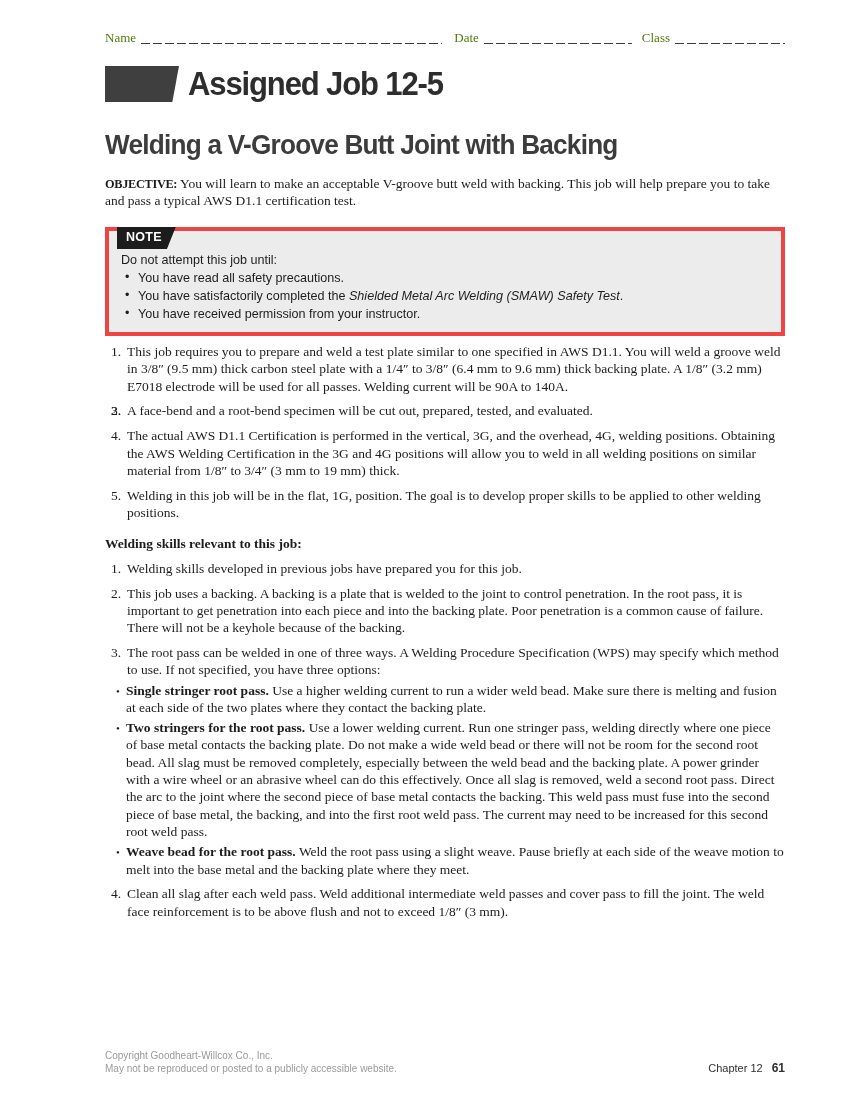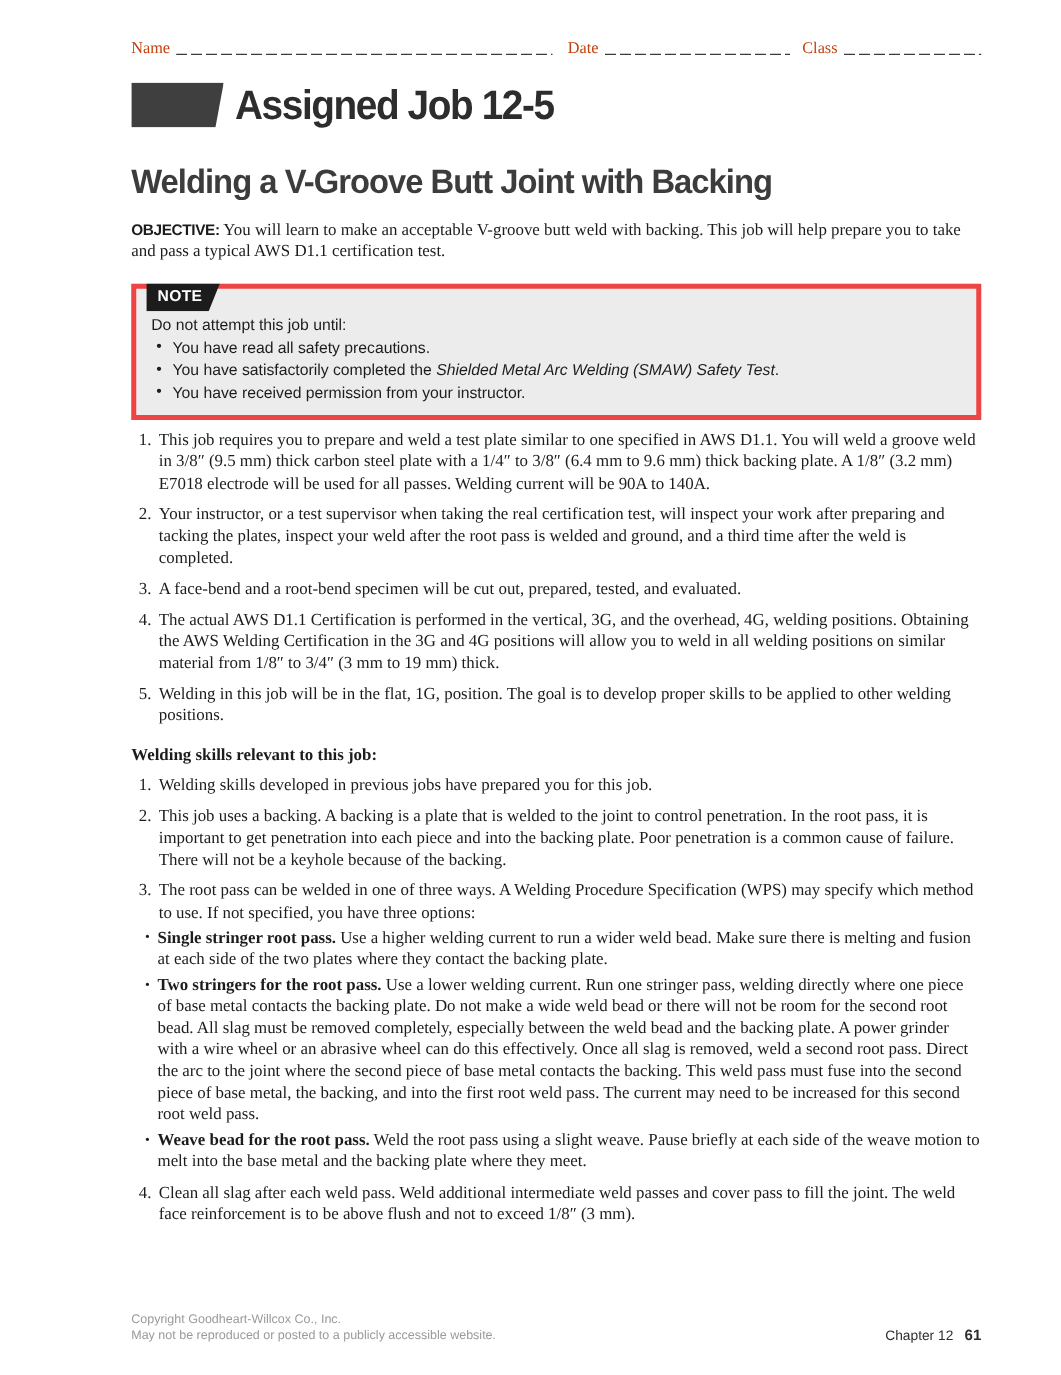--- a/index.html
+++ b/index.html
@@ -14,21 +14,21 @@
     overflow: hidden;
   }
   .content { margin: 0 64px 0 105px; }
 
   
   .header-row {
     padding-top: 30px;
     display: flex;
     align-items: flex-end;
     font-size: 13px;
-    color: #c2410c;
+    color: #4d7c0f;
   }
   .blank-line {
     height: 15px;
     background-image: repeating-linear-gradient(to right, #3a3a3a 0 9px, transparent 9px 12px);
     background-repeat: no-repeat;
     background-position: left bottom 2px;
     background-size: 100% 1px;
   }
   .h-label { white-space: nowrap; padding-right: 5px; }
   .line-name  { flex: 1 1 auto; margin-right: 12px; }
@@ -64,21 +64,21 @@
     color: #3c3c3c;
     letter-spacing: -0.8px;
     transform: scaleX(0.97);
     transform-origin: left center;
     white-space: nowrap;
   }
 
   
   .objective { margin-top: 15px; font-size: 13.5px; line-height: 16.8px; }
   .obj-label {
-    font-family: Liberation Sans, sans-serif;
+    font-family: Liberation Serif, serif;
     font-weight: 700;
     font-size: 12.3px;
     letter-spacing: -0.3px;
   }
 
   
   .note-box {
     position: relative;
     margin-top: 17px;
     background: #ececec;
@@ -188,21 +188,21 @@
       </div>
       <div class="note-item">
         <span class="note-bullet">•</span><span>You have received permission from your instructor.</span>
       </div>
     </div>
 
     <div class="li">
       <span class="num">1.</span><span>This job requires you to prepare and weld a test plate similar to one specified in AWS D1.1. You will weld a groove weld in 3/8″ (9.5 mm) thick carbon steel plate with a 1/4″ to 3/8″ (6.4 mm to 9.6 mm) thick backing plate. A 1/8″ (3.2 mm) E7018 electrode will be used for all passes. Welding current will be 90A to 140A.</span>
     </div>
     <div class="li">
-      <span class="num">2.</span><span>Your instructor, or a test supervisor when taking the real certification test, will inspect your work after preparing and tacking the plates, inspect your weld after the root pass is welded and ground, and a third time after the weld is completed.</span>
+      <span class="num">2.</span>
     </div>
     <div class="li">
       <span class="num">3.</span><span>A face-bend and a root-bend specimen will be cut out, prepared, tested, and evaluated.</span>
     </div>
     <div class="li">
       <span class="num">4.</span><span>The actual AWS D1.1 Certification is performed in the vertical, 3G, and the overhead, 4G, welding positions. Obtaining the AWS Welding Certification in the 3G and 4G positions will allow you to weld in all welding positions on similar material from 1/8″ to 3/4″ (3 mm to 19 mm) thick.</span>
     </div>
     <div class="li">
       <span class="num">5.</span><span>Welding in this job will be in the flat, 1G, position. The goal is to develop proper skills to be applied to other welding positions.</span>
     </div>

